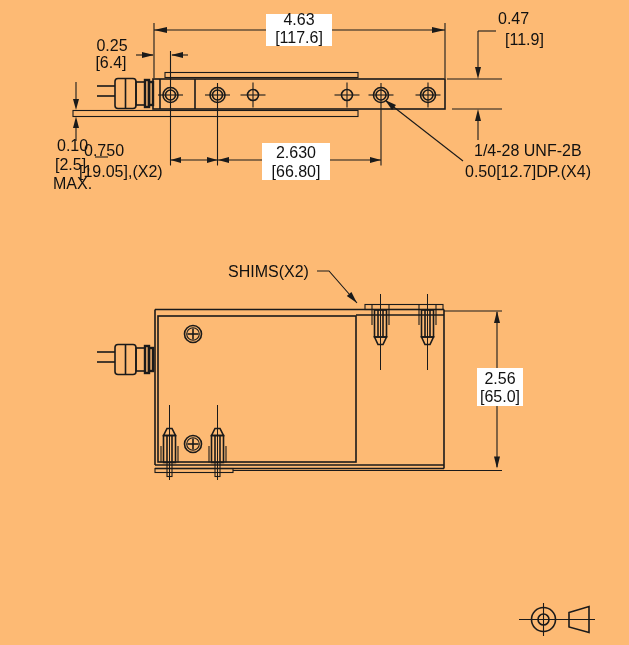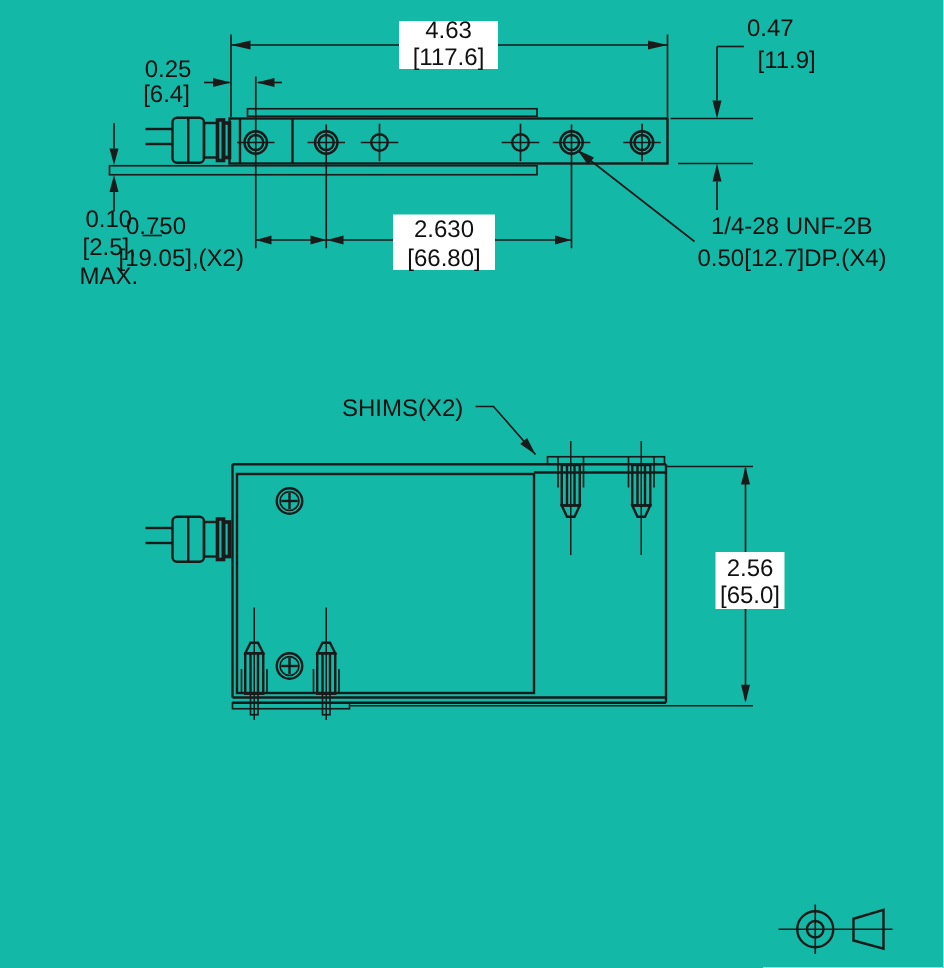--- a/index.html
+++ b/index.html
@@ -1,16 +1,16 @@
 <!DOCTYPE html>
 <html><head>
 <meta charset="utf-8">
 <style>
   html,body{margin:0;padding:0;background:#ffffff;}
-  .stage{position:relative;width:629px;height:645px;background:#14b8a6;overflow:hidden;}
+  .stage{position:relative;width:629px;height:645px;background:#fdba74;overflow:hidden;}
   svg{display:block;}
   .ln{stroke:#1a1a1a;stroke-width:1.6;fill:none;}
   .thin{stroke:#1a1a1a;stroke-width:1.1;fill:none;}
   .hair{stroke:#1a1a1a;stroke-width:1;fill:none;}
   .thick{stroke:#1a1a1a;stroke-width:2.4;fill:none;}
   .arw{fill:#1a1a1a;stroke:none;}
   .txt{font-family:"Liberation Sans","DejaVu Sans",sans-serif;font-size:16px;fill:#111;}
   .bg{fill:#ffffff;stroke:none;}
 </style>
 </head>

